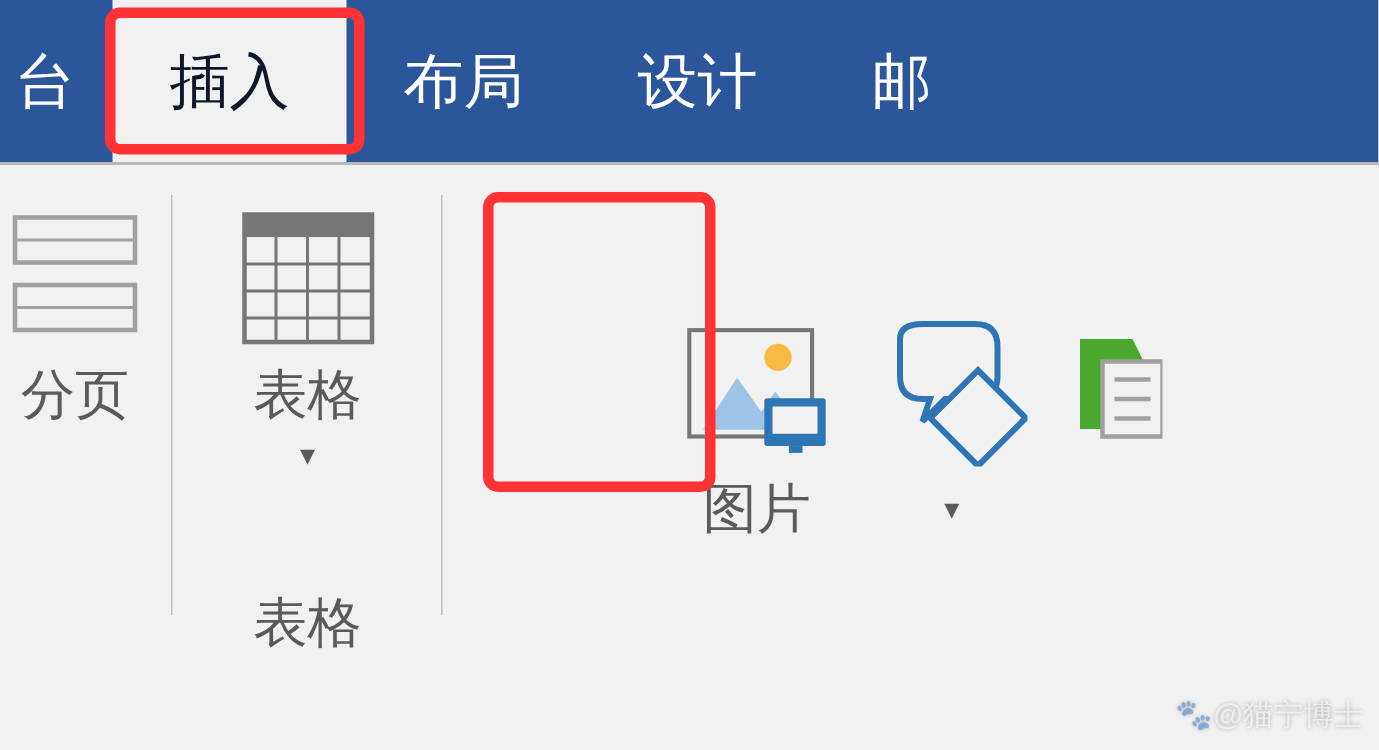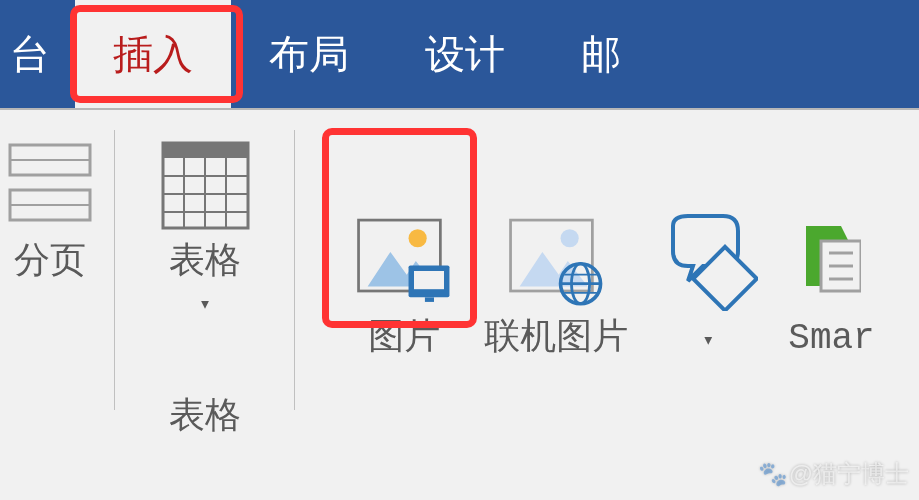--- a/index.html
+++ b/index.html
@@ -23,21 +23,21 @@
       font-size: 40px;
       padding: 0 38px;
       height: 100%;
       display: flex;
       align-items: center;
       cursor: pointer;
       position: relative;
     }
     .tab.active {
       background: #f1f1f1;
-      color: #b91c1c;
+      color: #0f172a;
       text-align: center;
     }
     .tab.partial-left {
       padding-left: 10px;
       padding-right: 25px;
     }
     .tab.partial-right {
       padding-right: 10px;
     }
     .highlight-tab {
@@ -72,21 +72,20 @@
       width: 1px;
       height: 280px;
       background: #c0c0c0;
     }
     .ribbon-button {
       display: flex;
       flex-direction: column;
       align-items: center;
       cursor: pointer;
       padding: 5px 15px;
-      font-family: Liberation Mono, monospace;
     }
     .ribbon-icon {
       width: 100px;
       height: 100px;
       display: flex;
       align-items: center;
       justify-content: center;
       margin-bottom: 8px;
     }
     .ribbon-label {
@@ -115,21 +114,21 @@
       width: 155px;
       height: 200px;
       pointer-events: none;
       z-index: 10;
     }
     .watermark {
       position: absolute;
       right: 10px;
       bottom: 10px;
       color: rgba(255,255,255,0.6);
-      font-size: 24px;
+      font-size: 20px;
       text-shadow: 0 0 3px rgba(0,0,0,0.3);
     }
   </style>
 </head>
 <body>
 
 <div class="tab-bar">
   <div class="tab partial-left">台</div>
   <div class="tab active">插入</div>
   <div class="tab">布局</div>
@@ -184,35 +183,20 @@
             <circle cx="70" cy="25" r="10" fill="#f8b942"></circle>
             <polygon points="15,78 40,40 58,65 68,50 90,78" fill="#9dc3e6"></polygon>
             <rect x="60" y="55" width="45" height="35" fill="#2e75b6" rx="2"></rect>
             <rect x="66" y="61" width="33" height="20" fill="#f1f1f1"></rect>
             <rect x="78" y="90" width="10" height="5" fill="#2e75b6"></rect>
           </svg>
         </div>
         <div class="ribbon-label">图片</div>
       </div>
 
-      <div class="ribbon-button">
-        <div class="ribbon-icon">
-          <svg width="110" height="100" viewBox="0 0 110 100">
-            <rect x="5" y="5" width="90" height="78" fill="none" stroke="#a0a0a0" stroke-width="3"></rect>
-            <circle cx="70" cy="25" r="10" fill="#c5d9f1"></circle>
-            <polygon points="15,78 40,40 58,65 68,50 90,78" fill="#c5d9f1"></polygon>
-            <circle cx="82" cy="75" r="22" fill="none" stroke="#2e75b6" stroke-width="4"></circle>
-            <ellipse cx="82" cy="75" rx="10" ry="22" fill="none" stroke="#2e75b6" stroke-width="3"></ellipse>
-            <line x1="60" y1="75" x2="104" y2="75" stroke="#2e75b6" stroke-width="3"></line>
-            <line x1="64" y1="65" x2="100" y2="65" stroke="#2e75b6" stroke-width="2"></line>
-            <line x1="64" y1="85" x2="100" y2="85" stroke="#2e75b6" stroke-width="2"></line>
-          </svg>
-        </div>
-        <div class="ribbon-label">联机图片</div>
-      </div>
 
       <div class="ribbon-button">
         <div class="ribbon-icon">
           <svg width="100" height="100" viewBox="0 0 100 100">
             <path d="M 15 15 Q 15 5 30 5 L 65 5 Q 80 5 80 20 L 80 40 Q 80 55 65 55 L 45 55 L 30 70 L 35 55 L 30 55 Q 15 55 15 40 Z" fill="none" stroke="#2e75b6" stroke-width="4"></path>
             <rect x="45" y="45" width="45" height="45" fill="#f1f1f1" stroke="#2e75b6" stroke-width="4" transform="rotate(45 67 67)"></rect>
           </svg>
         </div>
         <div class="dropdown-arrow">▾</div>
       </div>
@@ -220,21 +204,20 @@
       <div class="ribbon-button" style="padding-right:0;">
         <div class="ribbon-icon" style="width:60px;">
           <svg width="60" height="100" viewBox="0 0 60 100">
             <polygon points="5,15 40,15 55,45 40,75 5,75" fill="#4ba82e"></polygon>
             <rect x="20" y="30" width="40" height="50" fill="#f1f1f1" stroke="#a0a0a0" stroke-width="3"></rect>
             <line x1="28" y1="42" x2="52" y2="42" stroke="#a0a0a0" stroke-width="3"></line>
             <line x1="28" y1="55" x2="52" y2="55" stroke="#a0a0a0" stroke-width="3"></line>
             <line x1="28" y1="68" x2="52" y2="68" stroke="#a0a0a0" stroke-width="3"></line>
           </svg>
         </div>
-        <div class="ribbon-label">Smar</div>
       </div>
     </div>
   </div>
 
 </div>
 
 <div class="highlight-btn"></div>
 
 <div class="watermark">
   <span style="opacity:0.7;">🐾</span><span>@猫宁博士</span>

